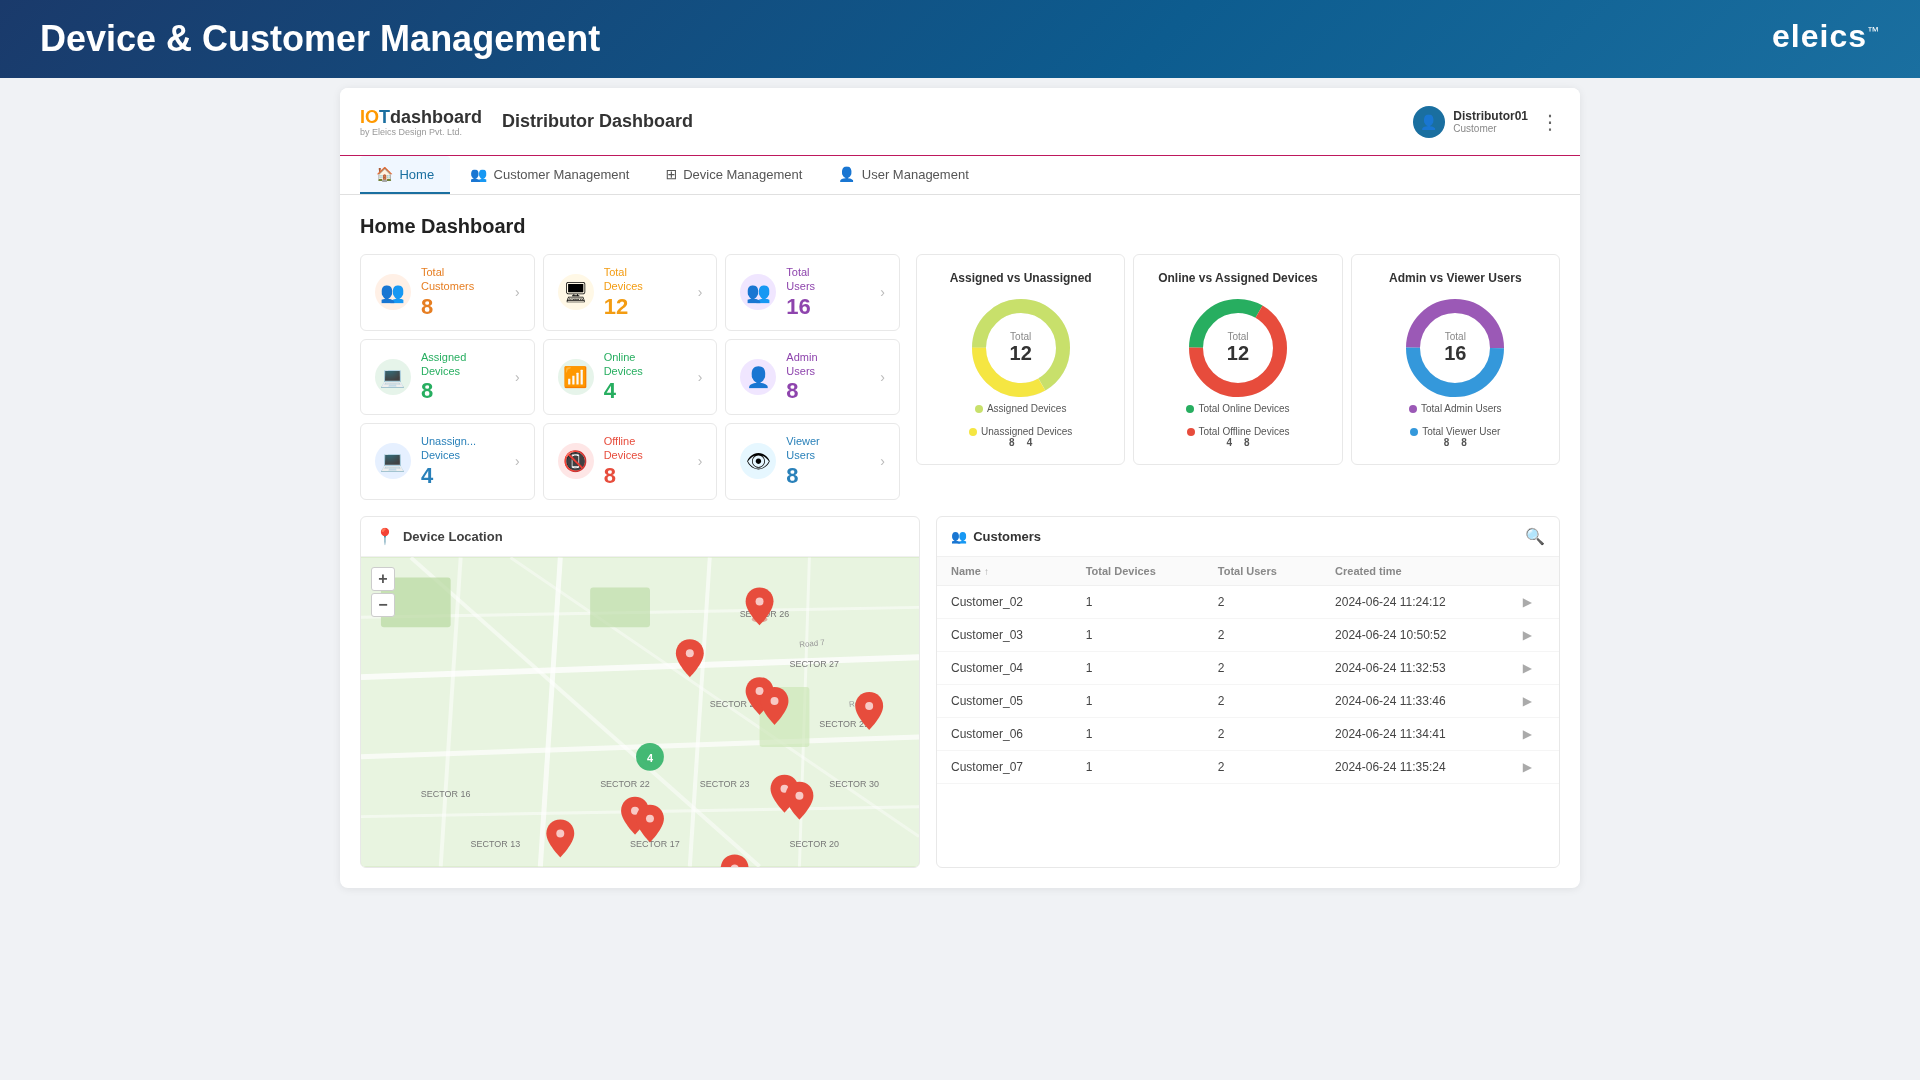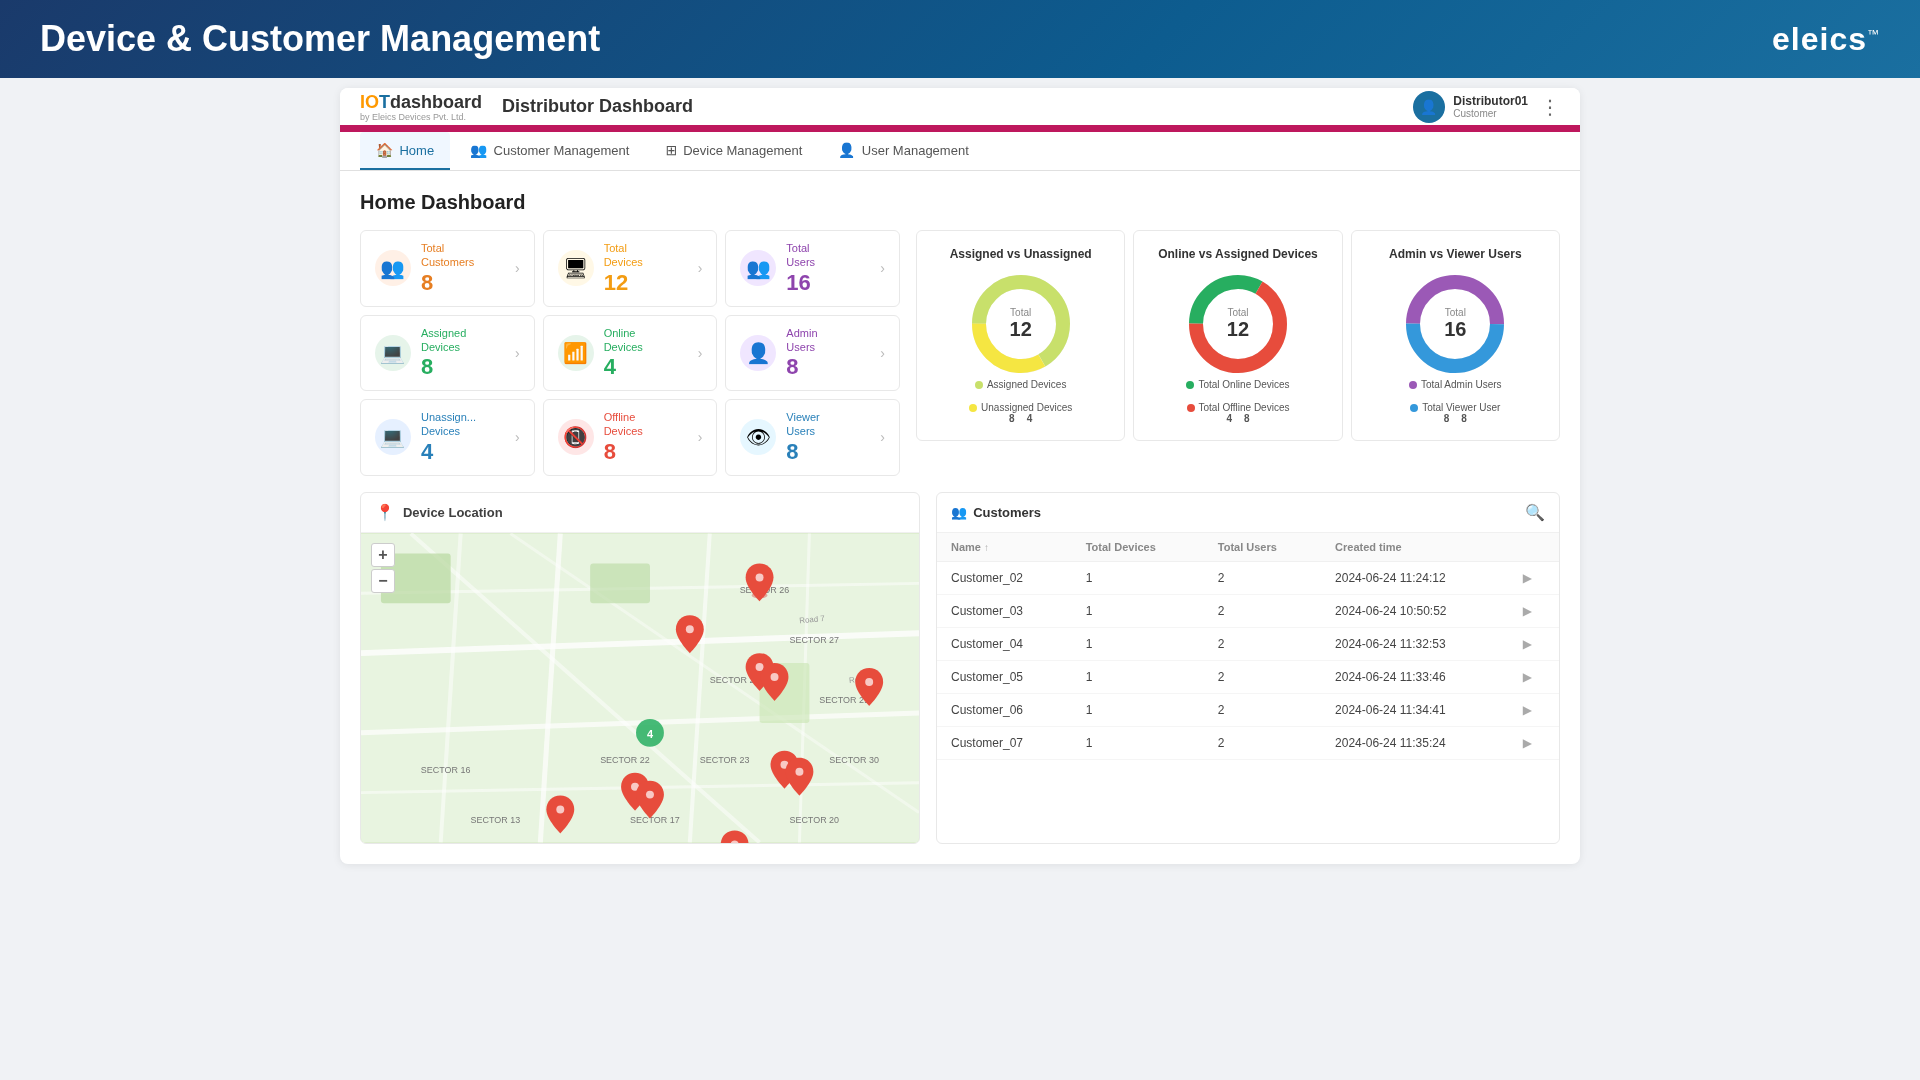--- a/index.html
+++ b/index.html
@@ -3,21 +3,20 @@
   <meta charset="utf-8">
   <style>
     * { box-sizing: border-box; margin: 0; padding: 0; }
     body { font-family: 'Segoe UI', Arial, sans-serif; background: #f0f2f5; }
 
     
     .top-banner {
       background: linear-gradient(135deg, #1a3a6b 0%, #0d5c8f 60%, #1a6fa0 100%);
       padding: 18px 40px;
       display: flex;
-      align-items: center;
       justify-content: space-between;
     }
     .top-banner-title {
       color: #fff;
       font-size: 36px;
       font-weight: 700;
     }
     .top-banner-logo {
       color: #fff;
       font-size: 32px;
@@ -38,26 +37,26 @@
     .dashboard-card {
       background: #fff;
       border-radius: 8px;
       box-shadow: 0 1px 8px rgba(0,0,0,0.08);
       overflow: hidden;
     }
 
     
     .app-header {
       background: #fff;
-      border-bottom: 7px solid #be185d;
+      border-bottom: 1px solid #be185d;
       padding: 0 20px;
       display: flex;
       align-items: center;
       justify-content: space-between;
-      height: 44px;
+      height: 68px;
     }
     .app-header-left {
       display: flex;
       align-items: center;
       gap: 20px;
     }
     .app-logo {
       display: flex;
       align-items: center;
       gap: 8px;
@@ -389,21 +388,21 @@
 <div class="main-container">
   <div class="dashboard-card">
 
     <div class="app-header">
       <div class="app-header-left">
         <div class="app-logo">
           <div>
             <div class="app-logo-text">
               <span style="color:#f90;">IO</span><span style="color:#1a6fa0;">T</span><span style="color:#333;">dashboard</span>
             </div>
-            <span class="app-logo-sub">by Eleics Devices Pvt. Ltd.</span>
+            <span class="app-logo-sub">by Eleics Design Pvt. Ltd.</span>
           </div>
         </div>
         <div class="app-title-text">Distributor Dashboard</div>
       </div>
       <div class="app-header-right">
         <div class="user-info">
           <div class="user-avatar">👤</div>
           <div>
             <div class="user-name">Distributor01</div>
             <div class="user-role">Customer</div>

